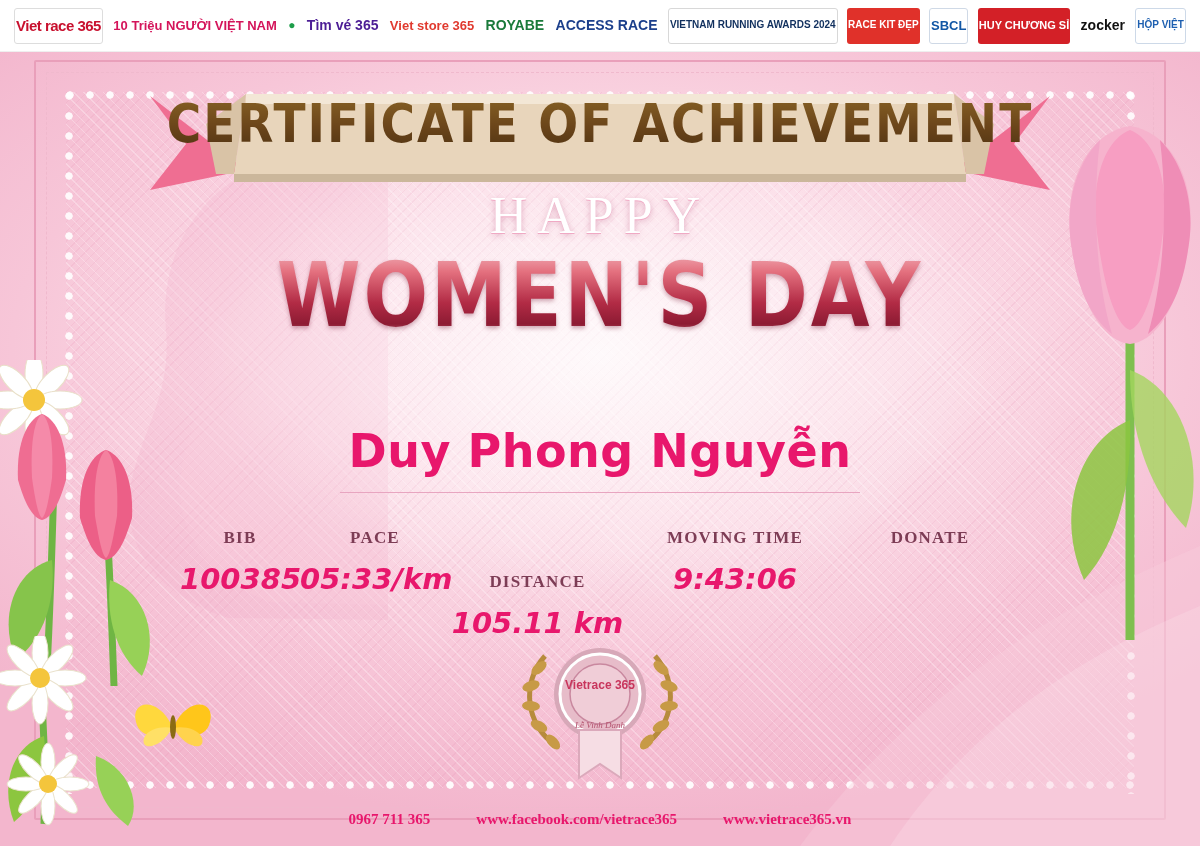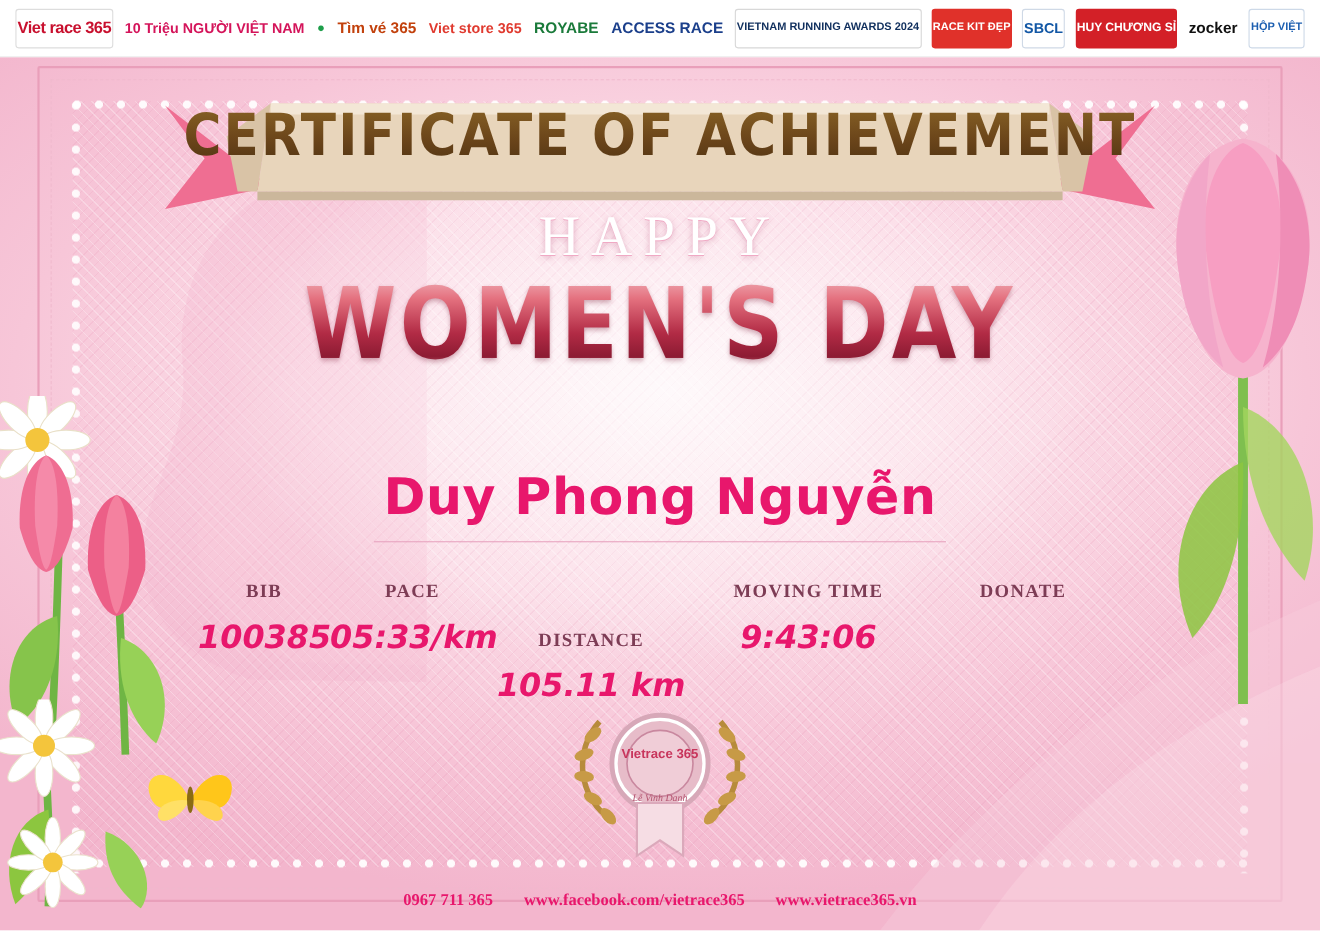--- a/index.html
+++ b/index.html
@@ -37,21 +37,21 @@
     font-size: 11px; font-weight: bold;
     line-height: 1.05;
     text-align: center;
     white-space: nowrap;
     border-radius: 3px;
     padding: 2px 1px;
   }
   .sp-vietrace  { color:#c8102e; border:1px solid #ddd; font-size:15px; letter-spacing:-.5px;}
   .sp-10tr      { color:#d4145a; font-size:13px; }
   .sp-logo-gr   { color:#1d9e4a; font-size:12px; }
-  .sp-timve     { color:#c2410c; font-size:14px; }
+  .sp-timve     { color:#4c1d95; font-size:14px; }
   .sp-vietstore { color:#e03a2f; font-size:13px; }
   .sp-royabe    { color:#1a7a3a; font-size:14px; }
   .sp-access    { color:#1b3f8b; font-size:14px; }
   .sp-vnrun     { color:#11305e; font-size:10px; border:1px solid #d8d8d8;}
   .sp-racekit   { color:#ffffff; background:#e0312a; font-size:10px; }
   .sp-sbcl      { color:#1257a5; font-size:13px; border:1px solid #cfd9e6;}
   .sp-huy       { color:#ffffff; background:#d32027; font-size:11px; }
   .sp-zocker    { color:#111; font-size:14px; }
   .sp-box       { color:#1d5fb0; font-size:10px; border:1px solid #cdd9e8;}
 
@@ -254,21 +254,21 @@
     top: 622px; left: 0; width: 1200px;
     text-align: center;
     z-index: 22;
   }
   .seal-inner { position: relative; display: inline-block; width: 170px; height: 160px; }
 
   
   .footer {
     position: absolute;
     bottom: 18px; left: 0; width: 1200px;
-    display: flex; justify-content: center; gap: 28px;
+    display: flex; justify-content: center; gap: 46px;
     z-index: 30;
     font-size: 15px;
     font-weight: bold;
     color: #e8176c;
     font-family: "Liberation Serif", serif;
     align-items: flex-end;
   }
 
   
   .deco { position: absolute; z-index: 12; }

